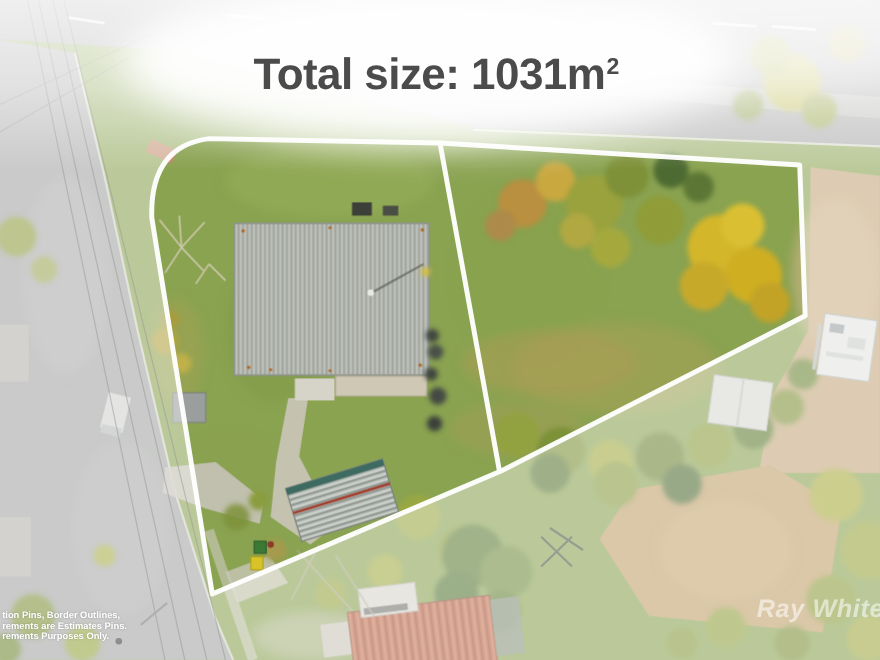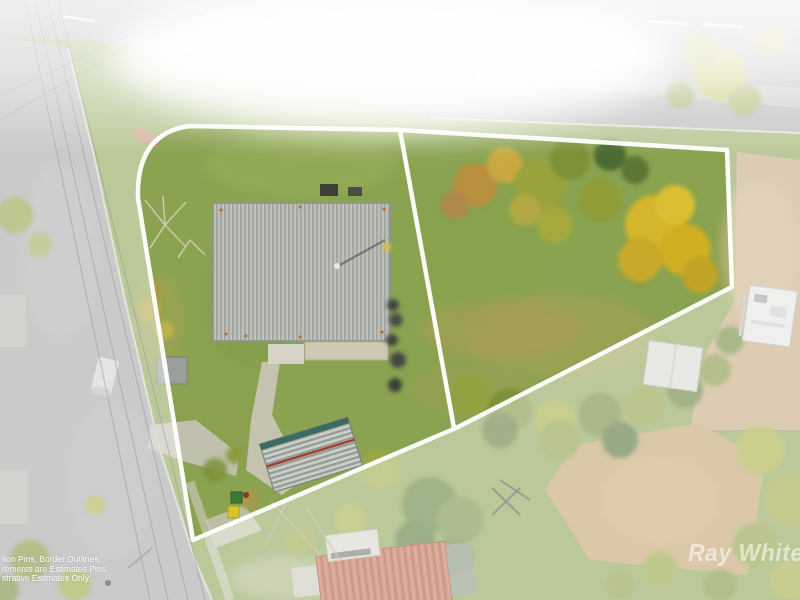--- a/index.html
+++ b/index.html
@@ -2,21 +2,21 @@
 <html><head>
 <meta charset="utf-8">
 <style>
   html,body{margin:0;padding:0;background:#222;}
   .scene{position:relative;width:800px;height:600px;overflow:hidden;background:#8aa351;
          font-family:"Liberation Sans",sans-serif;}
   .scene svg{position:absolute;left:0;top:0;}
   .title{position:absolute;left:0;top:46px;width:792px;text-align:center;
          font-size:40px;font-weight:bold;color:#4b4b4b;letter-spacing:-0.5px;}
   .title .sup{font-size:21px;font-weight:bold;position:relative;top:-14px;left:1px;}
-  .disclaimer{position:absolute;left:2px;top:555px;color:#ffffff;font-weight:normal;
+  .disclaimer{position:absolute;left:2px;top:555px;color:#ffffff;font-weight:bold;
               font-size:8.5px;line-height:9.5px;text-shadow:0 0 2px rgba(60,60,60,.35);}
   .watermark{position:absolute;left:688px;top:540px;white-space:nowrap;
              font-size:23px;font-weight:bold;font-style:italic;letter-spacing:.5px;
              color:rgba(255,255,255,0.55);}
 </style>
 </head>
 <body>
 
 <div class="scene">
 
@@ -270,22 +270,25 @@
   <rect x="0" y="0" width="800" height="155" fill="url(#fadeTop)"></rect>
   <ellipse cx="390" cy="55" rx="280" ry="75" fill="#ffffff" opacity="0.95" filter="url(#bGlow)"></ellipse>
   <ellipse cx="710" cy="28" rx="170" ry="55" fill="#ffffff" opacity="0.45" filter="url(#bGlow)"></ellipse>
 
   <g fill="none" stroke="#ffffff" stroke-width="4.5" stroke-linejoin="round" stroke-linecap="round" opacity="0.96">
     <path d="M190,126 L400,130 L727,150 L732,287 L456,428 L193,540 L138,198 Q136,133 190,126 Z"></path>
     <line x1="400" y1="130" x2="454" y2="428"></line>
   </g>
 </svg>
 
+<div class="title">
+  <span>Total size: 1031m</span><span class="sup">2</span>
+</div>
 
 <div class="disclaimer">
   <div>tion Pins, Border Outlines,</div>
   <div>rements are Estimates Pins.</div>
-  <div>strative Estimates Only.</div>
+  <div>rements Purposes Only.</div>
 </div>
 
 <div class="watermark">Ray White</div>
 
 </div>
 
 </body></html>

